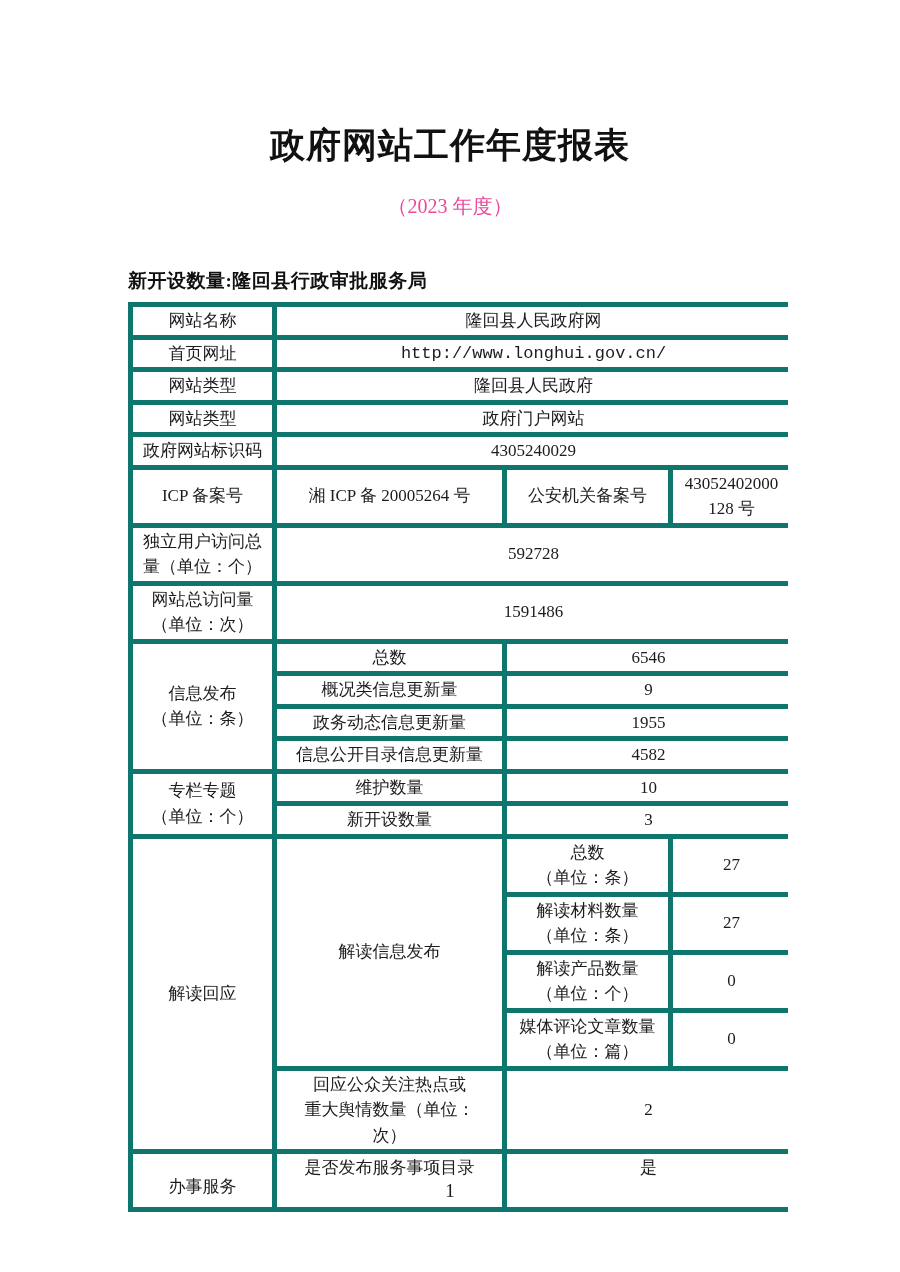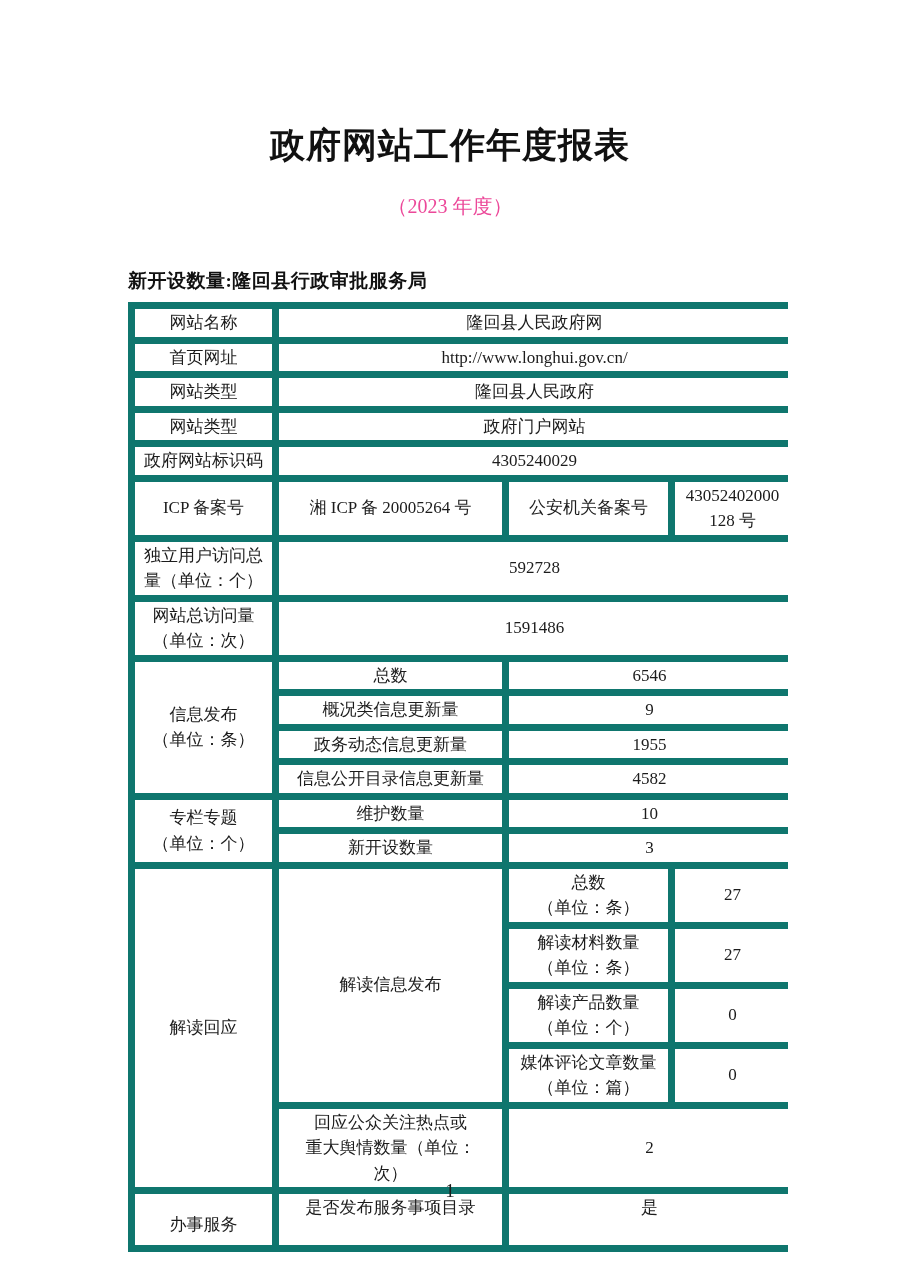--- a/index.html
+++ b/index.html
@@ -45,35 +45,35 @@
   }
   table.report {
     position: absolute;
     top: 302px;
     left: 128px;
     border-collapse: collapse;
     table-layout: fixed;
     width: 662px;
   }
   .report td {
-    border: 7px solid #0f766e;
+    border: 5px solid #0f766e;
     text-align: center;
     vertical-align: middle;
     font-size: 17px;
     line-height: 1.5;
     padding: 1px 4px;
     white-space: pre-line;
     overflow: hidden;
   }
   tr.h31 { height: 31px; }
   tr.h50 { height: 50px; }
   tr.h56 { height: 56px; }
   tr.h78 { height: 78px; }
   tr.h58 { height: 58px; }
-  .mono { font-family: Liberation Serif, serif; font-size: 16px; }
+  .mono { font-family: Liberation Mono, monospace; font-size: 16px; }
   .report td.v-bottom { vertical-align: bottom; padding-bottom: 8px; margin-left: 8px; }
   .report td.v-top { vertical-align: top; }
   .page-number {
     position: absolute;
     top: 1180px;
     left: 0;
     width: 900px;
     text-align: center;
     font-size: 19px;
     color: #1c1c1c;

